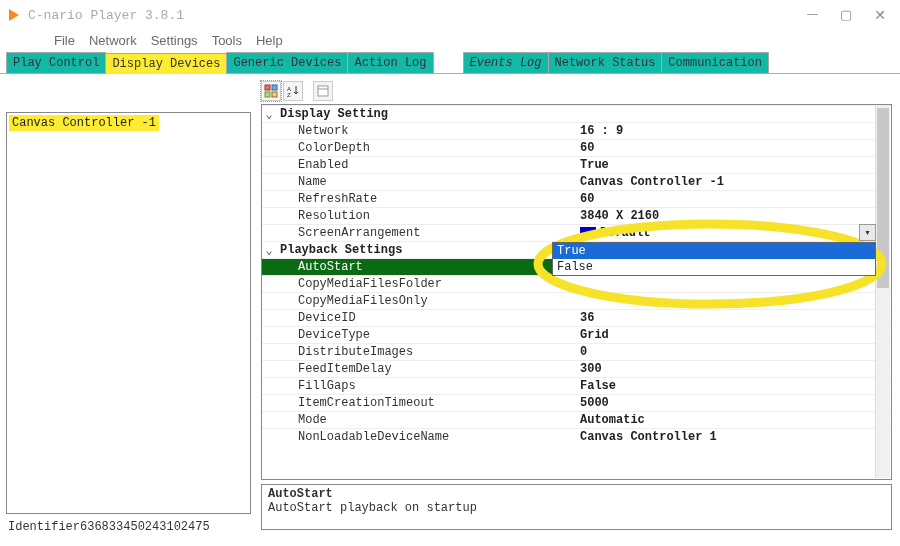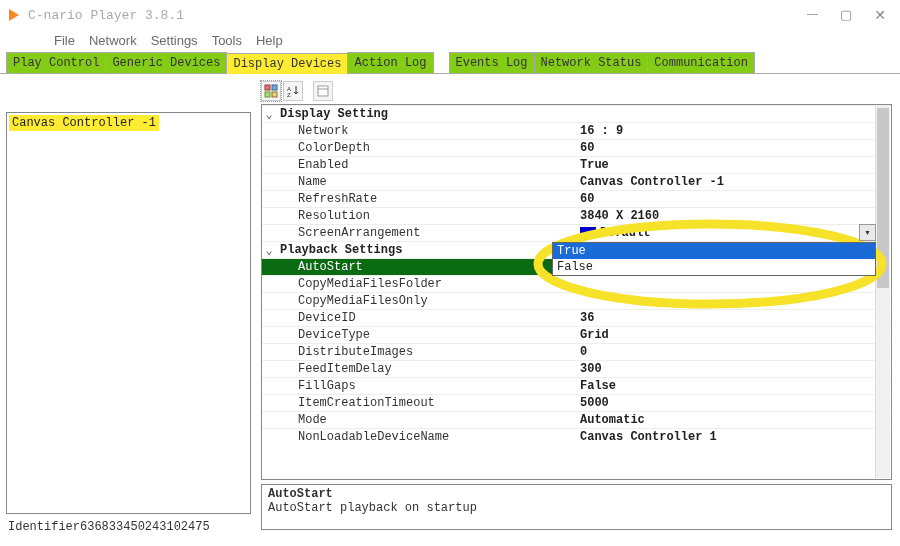--- a/index.html
+++ b/index.html
@@ -13,24 +13,24 @@
   .titlebar .title { flex:1; font-weight:400; color:#aaa;font-family:Liberation Mono, monospace; }
   .winbtns { display:flex; gap:22px; padding-right:8px; color:#888; }
   .winbtns span { font-family: "Segoe MDL2 Assets", sans-serif; font-size:11px; cursor:default; }
 
   
   .menubar { height:20px; display:flex; align-items:center; padding-left:6px; gap:14px; color:#6a6a6a; font-size:13px;margin-left:48px; }
   .menubar .mi { cursor:default; }
 
   
   .tabbar { height:24px; display:flex; align-items:flex-end; padding-left:6px; border-bottom:1px solid #aaa; font-family: "Courier New", monospace; font-size:12px; color:#333; }
-  .tab { padding:3px 6px 3px 6px; border:1px solid #aaa; border-bottom:none; background:#84cc16; margin-right:-1px; cursor:default; white-space:nowrap; }
+  .tab { padding:3px 6px 3px 6px; border:1px solid #aaa; border-bottom:none; background:#14b8a6; margin-right:-1px; cursor:default; white-space:nowrap; }
   .tab.active { background:#fff; position:relative; top:1px; }
   .tab.highlight { background:#feec33; }
-  .tab.sep-gap { margin-left:16px; }
+  .tab.sep-gap { margin-left:30px;font-style:italic; }
 
   
   .main { display:flex; height:460px; }
   .leftpane { width:255px; padding:6px 4px 0 6px; display:flex; flex-direction:column; }
   .treebox { flex:1; border:1px solid #888; background:#fff; padding:0; overflow:auto; border-top:3px solid #fae937; border-right:3px solid #fae937; border-left:1px solid #888; }
   .treebox-inner { padding:2px 2px; }
   .tree-item { display:inline-block; background:#feec33; font-family:"Courier New",monospace; font-size:12px; padding:1px 3px; color:#222; }
   .identifier { font-family:"Courier New",monospace; font-size:12px; color:#333; margin-top:6px; padding-left:2px; }
 
   .rightpane { flex:1; padding:6px 8px 4px 6px; display:flex; flex-direction:column; }
@@ -91,22 +91,22 @@
 <div class="menubar">
   <span class="mi">File</span>
   <span class="mi">Network</span>
   <span class="mi">Settings</span>
   <span class="mi">Tools</span>
   <span class="mi">Help</span>
 </div>
 
 <div class="tabbar">
   <div class="tab"><span>Play Control</span></div>
+  <div class="tab active highlight"><span>Display Devices</span></div>
   <div class="tab"><span>Generic Devices</span></div>
-  <div class="tab active highlight"><span>Display Devices</span></div>
   <div class="tab"><span>Action Log</span></div>
   <div class="tab sep-gap"><span>Events Log</span></div>
   <div class="tab"><span>Network Status</span></div>
   <div class="tab"><span>Communication</span></div>
 </div>
 
 <div class="main">
 
   <div class="leftpane">
     <div class="treebox" style="height:360px; margin-top:32px; border:1px solid #888;">

